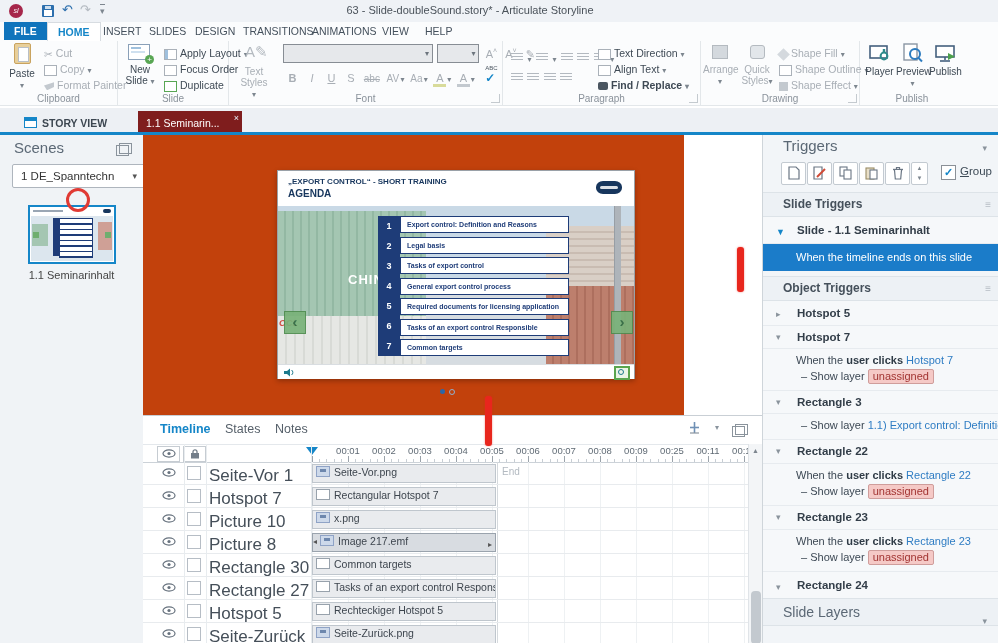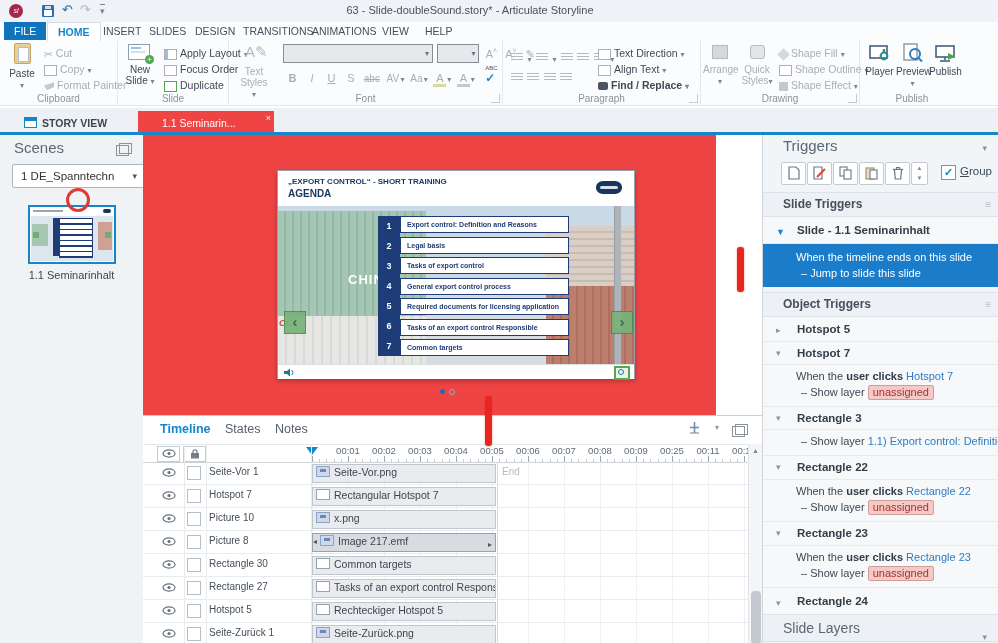--- a/index.html
+++ b/index.html
@@ -13,21 +13,21 @@
   .qat-save{left:42px;top:5px;width:12px;height:12px;background:#2d6fad;border-radius:1px;}
   .qat-save i{position:absolute;left:2px;top:5px;width:8px;height:6px;background:#fff;}
   .qat-save b{position:absolute;left:3px;top:1px;width:6px;height:3px;background:#cfe0ef;}
   .qat-undo{left:62px;top:2px;font-size:13px;color:#2d6fad;}
   .qat-redo{left:80px;top:2px;font-size:13px;color:#b4bac1;}
   .qat-more{left:100px;top:4px;font-size:9px;color:#7d868f;border-top:1px solid #7d868f;line-height:12px;}
   .win-title{left:0;top:4px;width:940px;text-align:center;font-size:11px;color:#4a525a;}
   
   .ribbontabs{left:0;top:22px;width:998px;height:19px;background:#fbfcfd;border-bottom:1px solid #e7eaee;}
   .rtab{position:absolute;top:0;height:18px;line-height:18px;font-size:10.5px;color:#44505c;padding:0 10px;}
-  .rtab.file{background:#1074bc;color:#fff;font-weight:normal;}
+  .rtab.file{background:#1074bc;color:#fff;font-weight:bold;}
   .rtab.active{background:#fff;color:#1586c8;border:1px solid #d7dce1;border-bottom:none;font-weight:bold;}
   
   .ribbon{left:0;top:41px;width:998px;height:64px;background:#fbfcfd;border-bottom:1px solid #e3e7ea;display:flex;}
   .rgroup{position:relative;height:64px;border-right:1px solid #e3e7ea;flex:0 0 auto;}
   .rgroup .glabel{position:absolute;bottom:1px;left:0;right:0;text-align:center;font-size:10px;color:#8a929b;}
   .rgroup .launch{position:absolute;right:2px;bottom:2px;width:8px;height:8px;border-left:1px solid #aeb5bc;border-top:1px solid #aeb5bc;transform:rotate(180deg);opacity:.7;}
   .bigbtn{position:relative;float:left;width:40px;height:50px;margin:1px 0 0 2px;text-align:center;font-size:10px;color:#3f4a55;}
   .bigbtn .cap{position:absolute;left:0;right:0;top:26px;line-height:11px;}
   .dis{color:#a8aeb5 !important;}
   .smallrow{height:16px;line-height:16px;font-size:10.5px;white-space:nowrap;color:#3f4a55;}
@@ -35,21 +35,21 @@
   .mini-ic{display:inline-block;vertical-align:middle;margin-right:3px;}
   .lines-ic{display:inline-block;width:12px;height:9px;background:repeating-linear-gradient(#b3b9c0 0 1px,transparent 1px 3px);}
   .box-ic{display:inline-block;width:11px;height:9px;border:1px solid #aab1b9;background:#fff;}
   .combo{display:inline-block;height:17px;background:#e6e8eb;border:1px solid #878d94;position:relative;vertical-align:middle;}
   .combo .cv{position:absolute;right:3px;top:4px;font-size:8px;color:#6d757e;}
   .fbtn{display:inline-block;min-width:13px;text-align:center;font-size:11px;color:#a8aeb5;margin:0 1px;}
   
   .tabstrip{left:0;top:108px;width:998px;height:27px;background:#edf0f4;}
   .stab{position:absolute;top:3px;height:24px;line-height:24px;font-size:10.5px;}
   .stab.story{left:24px;color:#3c4650;font-weight:bold;}
-  .stab.activedoc{left:138px;width:88px;background:#ef4444;color:#fff;padding:0 24px;}
+  .stab.activedoc{left:138px;width:88px;background:#7f1d1d;color:#fff;padding:0 8px;}
   .stab .winic{display:inline-block;width:11px;height:9px;border:1px solid #1586c8;background:linear-gradient(#1586c8 0 3px,#fff 3px);vertical-align:-1px;margin-right:5px;}
   .closex{position:absolute;right:3px;top:-5px;font-size:9px;color:#e8f2fa;}
   .blue-underline{left:0;top:132px;width:998px;height:3px;background:#1586c8;}
   .dev{position:absolute;top:114px;border:1.5px solid #7b8590;border-radius:2px;background:transparent;}
   
   .scenes{left:0;top:135px;width:143px;height:508px;background:#f0f3f6;border-right:1px solid #d3d8de;}
   .scenes h2{position:absolute;left:14px;top:4px;margin:0;font-size:15px;font-weight:normal;color:#5b6875;}
   .collapse-ic{position:absolute;right:14px;top:10px;width:11px;height:9px;border:1px solid #8a939c;background:#f0f3f6;}
   .collapse-ic::after{content:"";position:absolute;left:2px;top:-3px;width:11px;height:9px;border:1px solid #8a939c;}
   .scn-dd{position:absolute;left:12px;top:29px;width:124px;height:22px;background:#fff;border:1px solid #aeb5bd;border-radius:2px;
@@ -60,21 +60,21 @@
   
   .t-line{position:absolute;left:3px;top:3px;width:30px;height:2px;background:#9aa6b4;}
   .t-logo{position:absolute;right:3px;top:2px;width:8px;height:4px;background:#17365d;border-radius:2px;}
   .t-photo{position:absolute;left:1px;top:9px;right:1px;bottom:1px;background:#dce6ee;}
   .t-green{position:absolute;left:1px;top:8px;width:16px;height:22px;background:#a4c6b2;}
   .t-pink{position:absolute;right:1px;top:6px;width:14px;height:28px;background:#cfa096;}
   .t-navcol{position:absolute;left:22px;top:2px;width:6px;height:38px;background:#1e3c78;}
   .t-rows{position:absolute;left:28px;top:2px;width:32px;height:38px;background:repeating-linear-gradient(#fff 0 4px,#1e3c78 4px 5.5px);border:1px solid #1e3c78;}
   .t-nav{position:absolute;width:6px;height:6px;background:#6fae6f;top:16px;}
   
-  .canvas{left:143px;top:135px;width:541px;height:280px;background:#ef4444;padding-left:32px;}
+  .canvas{left:143px;top:135px;width:541px;height:280px;background:#c2410c;}
   .slidecard{position:absolute;left:134px;top:35px;width:356px;height:207px;background:#fff;border:1px solid #9aa1a8;box-shadow:0 2px 5px rgba(0,0,0,.28);}
   .sl-title{position:absolute;left:10px;top:6px;font-size:8px;font-weight:bold;color:#17365d;}
   .sl-sub{position:absolute;left:10px;top:17px;font-size:10px;font-weight:bold;color:#17365d;}
   .sl-logo{position:absolute;left:318px;top:10px;width:26px;height:13px;background:#17365d;border-radius:7px/6px;}
   .sl-logo::after{content:"";position:absolute;left:4px;top:5px;right:4px;height:3px;background:#fff;opacity:.85;border-radius:2px;}
   .photo{position:absolute;left:0;top:35px;width:356px;height:158px;background:#c9d9e6;overflow:hidden;}
   .ph-greens{position:absolute;left:0;top:5px;width:148px;height:105px;background:repeating-linear-gradient(to right,#a4c6b2 0 6px,#93b8a3 6px 8px);}
   .ph-white{position:absolute;left:0;top:110px;width:148px;height:48px;background:repeating-linear-gradient(to right,#e6e7e4 0 7px,#d8dad6 7px 9px);}
   .ph-mid{position:absolute;left:148px;top:80px;width:120px;height:78px;background:#d6dce1;}
   .ph-redtop{position:absolute;left:268px;top:20px;width:88px;height:60px;background:repeating-linear-gradient(#d9cfc6 0 5px,#c9bcb2 5px 7px);}
@@ -105,21 +105,21 @@
     background-size:100% 6px,100% 3px;background-position:left bottom,left bottom;background-repeat:no-repeat;}
   .rl{position:absolute;top:1px;width:36px;text-align:center;font-size:9.5px;color:#5f6a74;}
   .playhead{position:absolute;left:163px;top:3px;width:0;height:0;border-left:6px solid transparent;border-right:6px solid transparent;border-top:8px solid #1586c8;}
   .tl-rows{position:absolute;left:0;top:46px;width:605px;height:182px;overflow:hidden;}
   .tl-grid{position:absolute;left:169px;top:0;bottom:0;width:436px;
     background:repeating-linear-gradient(to right,#eef1f3 0 1px,transparent 1px 36px);}
   .endline{position:absolute;left:354px;top:0;bottom:0;width:1px;background:#d5d9dd;}
   .endlabel{position:absolute;left:359px;top:4px;font-size:10px;color:#b3bac1;}
   .vsep{position:absolute;top:28px;bottom:0;width:1px;background:#e8ecef;}
   .trow{position:relative;height:22px;border-bottom:1px solid #e8ebee;}
-  .trow .name{position:absolute;left:66px;top:4px;font-size:10px;color:#454f59;white-space:nowrap;}
+  .trow .name{position:absolute;left:66px;top:4px;font-size:17px;color:#454f59;white-space:nowrap;}
   .cbx{position:absolute;left:44px;top:4px;width:12px;height:12px;border:1px solid #b6bdc5;background:#fff;}
   .eyewrap{position:absolute;left:19px;top:6px;}
   .bar{position:absolute;left:169px;top:2px;width:182px;height:17px;background:#e9ebee;border:1px solid #bfc6cd;
        font-size:10.5px;color:#3d454e;line-height:15px;white-space:nowrap;overflow:hidden;}
   .bar .blab{margin-left:4px;}
   .bar.sel{background:#d8dce1;border-color:#9aa3ad;}
   .handle{font-size:8px;color:#555;vertical-align:1px;}
   .bicon{display:inline-block;width:12px;height:9px;vertical-align:-1px;margin-left:3px;}
   .bicon.image{background:#cdd9ea;border:1px solid #8fa3c6;}
   .bicon.image::after{content:"";display:block;margin:2px auto 0;width:6px;height:3px;background:#6d87ad;}
@@ -612,21 +612,20 @@
 
     <div class="tstack">
       <div class="sect"><span>Slide Triggers</span><span class="menu-ic">≡</span></div>
 
       <div class="tgrow" style="height:26px;line-height:26px;">
         <span class="arrow blue" style="top:2px;">▼</span>
         <span>Slide - 1.1 Seminarinhalt</span>
       </div>
       <div class="selblock">
         <div>When the timeline ends on this slide</div>
-        <div class="d2"><span>–</span> <span>Jump to slide this slide</span></div>
       </div>
 
       <div style="height:5px;background:#f2f5f8;"></div>
       <div class="sect"><span>Object Triggers</span><span class="menu-ic">≡</span></div>
 
       <div class="tgrow" style="height:24px;line-height:24px;">
         <span class="arrow" style="top:1px;">▸</span>
         <span>Hotspot 5</span>
       </div>
 

